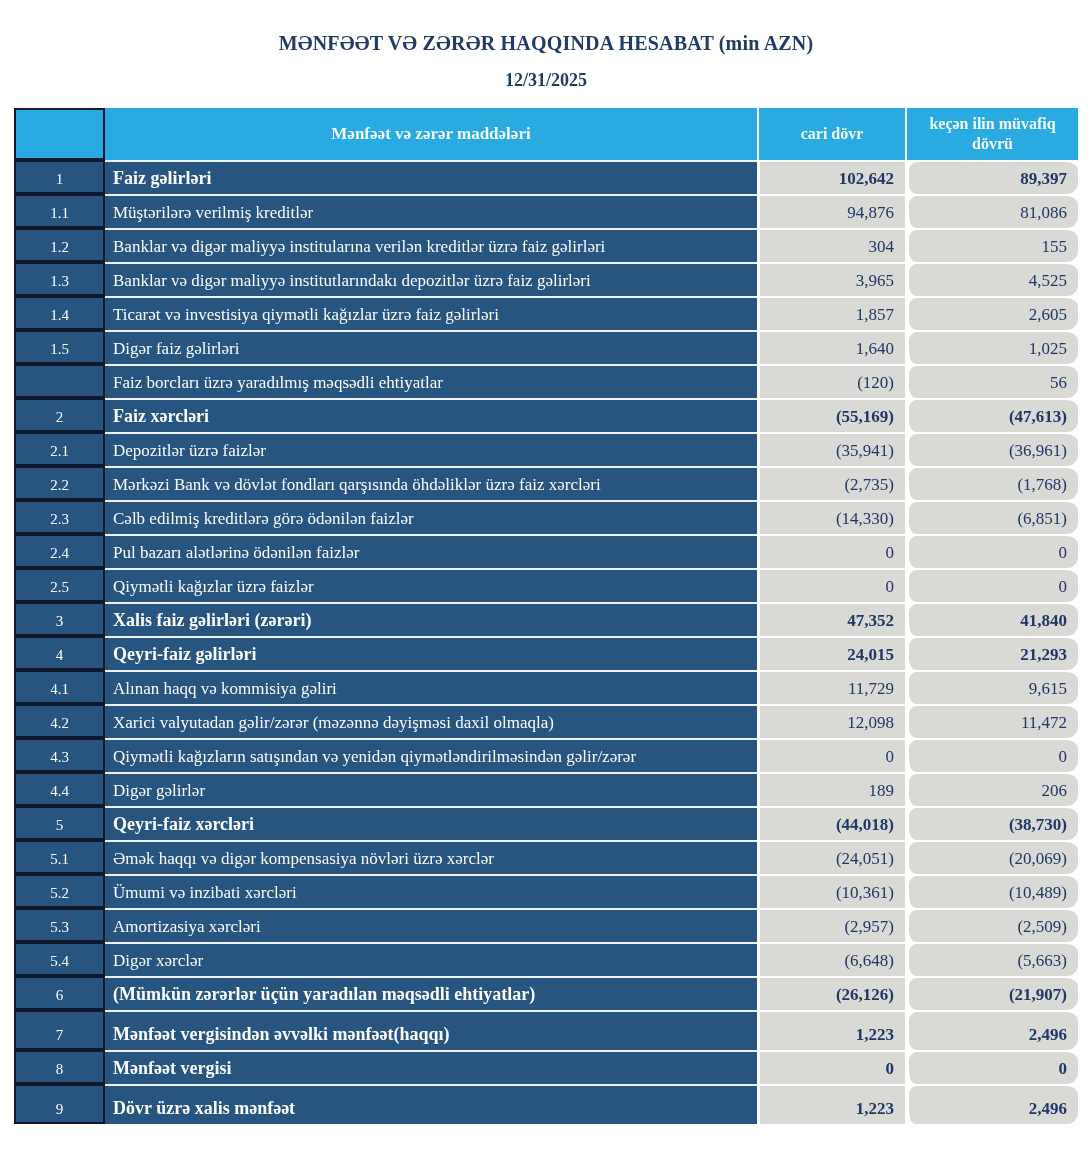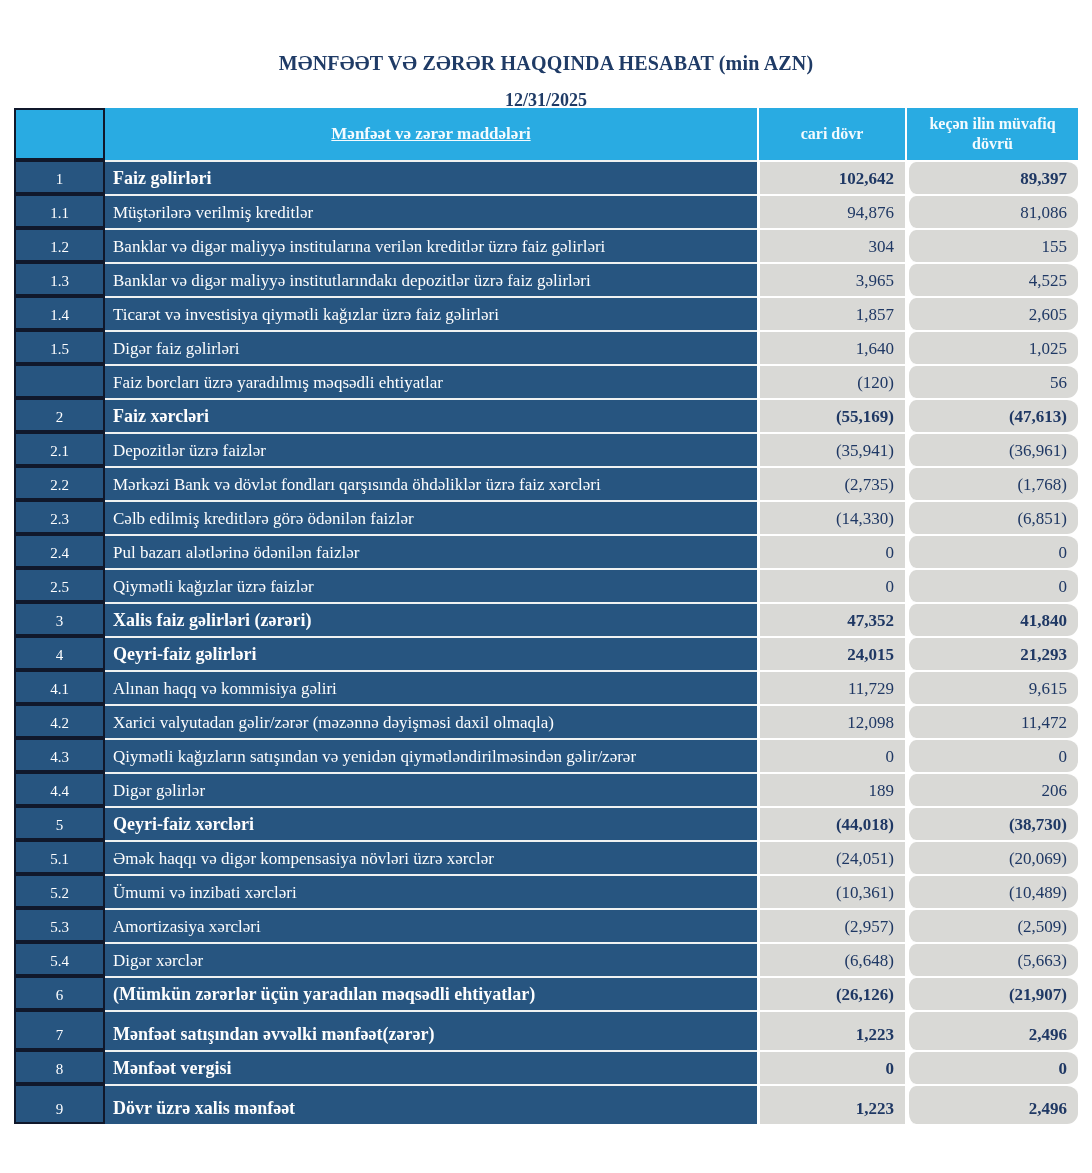--- a/index.html
+++ b/index.html
@@ -4,21 +4,21 @@
 <style>
   html,body{margin:0;padding:0;background:#fff;}
   .page{
     position:relative;
     width:1092px;height:1173px;
     background:#fff;
     font-family:"Liberation Serif","DejaVu Serif",serif;
     overflow:hidden;
   }
   .title{
-    margin:0;padding-top:52px;
+    margin:0;padding-top:32px;
     text-align:center;
     color:#1F3B66;
     font-size:20px;font-weight:bold;
     letter-spacing:.2px;
   }
   .subtitle{
     margin:0;padding-top:15px;
     text-align:center;
     color:#1F3B66;
     font-size:18px;font-weight:bold;
@@ -30,21 +30,21 @@
   .hcell{
     background:#29ABE2;color:#F4FBFE;font-weight:bold;
     display:flex;align-items:center;justify-content:center;
     box-sizing:border-box;text-align:center;
   }
   .c-no{width:91px;flex:none;box-sizing:border-box;}
   .c-item{width:652px;flex:none;box-sizing:border-box;}
   .c-cur{width:148px;flex:none;box-sizing:border-box;}
   .c-prev{width:173px;flex:none;box-sizing:border-box;}
   .hrow .c-no{border:2px solid #10182B;}
-  .hrow .c-item{font-size:17px;text-decoration:underline;}
+  .hrow .c-item{font-size:17px;}
   .hrow .c-cur{font-size:16px;border-left:2px solid #fff;}
   .hrow .c-prev{font-size:16px;line-height:1.25;border-left:2px solid #fff;padding:11px 4px;}
   .drow{display:flex;min-height:34px;}
   .drow.tall{min-height:40px;}
   .dcell{
     box-sizing:border-box;
     display:flex;align-items:flex-end;
   }
   .drow .c-no{
     background:#275580;color:#fff;
@@ -233,21 +233,21 @@
           <div class="dcell c-prev">(5,663)</div>
         </div>
         <div class="drow bold">
           <div class="dcell c-no">6</div>
           <div class="dcell c-item">(Mümkün zərərlər üçün yaradılan məqsədli ehtiyatlar)</div>
           <div class="dcell c-cur">(26,126)</div>
           <div class="dcell c-prev">(21,907)</div>
         </div>
         <div class="drow bold tall">
           <div class="dcell c-no">7</div>
-          <div class="dcell c-item">Mənfəət satışından əvvəlki mənfəət(zərər)</div>
+          <div class="dcell c-item">Mənfəət vergisindən əvvəlki mənfəət(haqqı)</div>
           <div class="dcell c-cur">1,223</div>
           <div class="dcell c-prev">2,496</div>
         </div>
         <div class="drow bold">
           <div class="dcell c-no">8</div>
           <div class="dcell c-item">Mənfəət vergisi</div>
           <div class="dcell c-cur">0</div>
           <div class="dcell c-prev">0</div>
         </div>
         <div class="drow bold tall">

